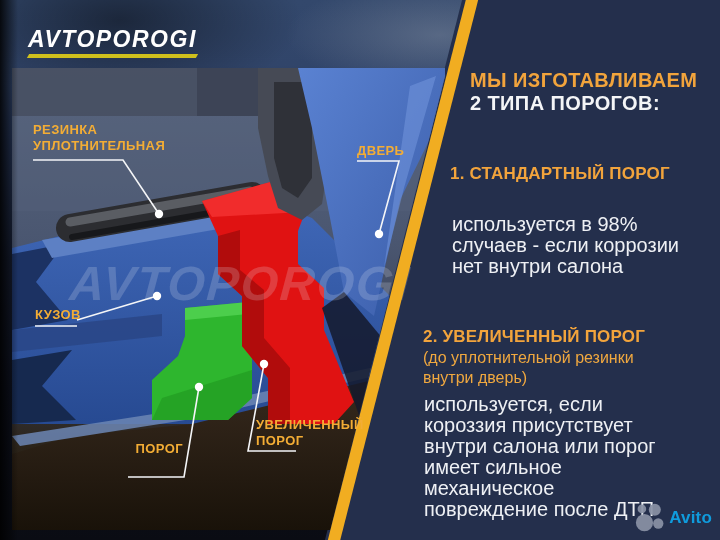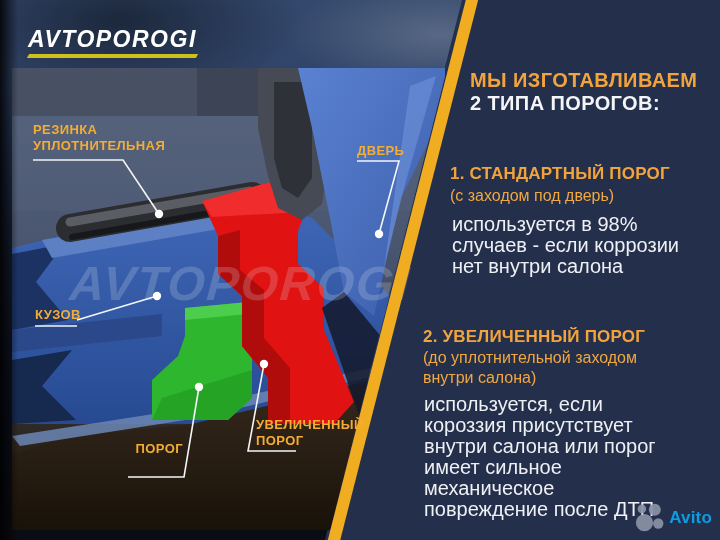--- a/index.html
+++ b/index.html
@@ -175,25 +175,24 @@
     <div>УВЕЛИЧЕННЫЙ</div>
     <div>ПОРОГ</div>
   </div>
 
   <div class="panel-head">
     <div class="l1">МЫ ИЗГОТАВЛИВАЕМ</div>
     <div class="l2">2 ТИПА ПОРОГОВ:</div>
   </div>
 
   <div class="sec-title" style="left:450px;top:164px;">1. СТАНДАРТНЫЙ ПОРОГ</div>
-  <div class="sec-sub" style="left:450px;top:186px;width:250px;">(с заходом под дверь)</div>
   <div class="sec-body" style="left:452px;top:214px;width:238px;">используется в 98% случаев - если коррозии нет внутри салона</div>
 
   <div class="sec-title" style="left:423px;top:327px;">2. УВЕЛИЧЕННЫЙ ПОРОГ</div>
-  <div class="sec-sub" style="left:423px;top:348px;width:222px;">(до уплотнительной заходом внутри салона)</div>
+  <div class="sec-sub" style="left:423px;top:348px;width:222px;">(до уплотнительной резинки внутри дверь)</div>
   <div class="sec-body" style="left:424px;top:394px;width:234px;">используется, если короззия присутствует внутри салона или порог имеет сильное механическое повреждение после ДТП</div>
 
   <div class="avito">
     <svg width="31" height="31" viewBox="0 0 36 36">
       <circle cx="8" cy="8" r="5" fill="#8a92a6"></circle>
       <circle cx="23" cy="9" r="7" fill="#8a92a6"></circle>
       <circle cx="11" cy="24" r="10" fill="#8a92a6"></circle>
       <circle cx="27" cy="25" r="6" fill="#8a92a6"></circle>
     </svg>
     <span class="avito-text">Avito</span>

